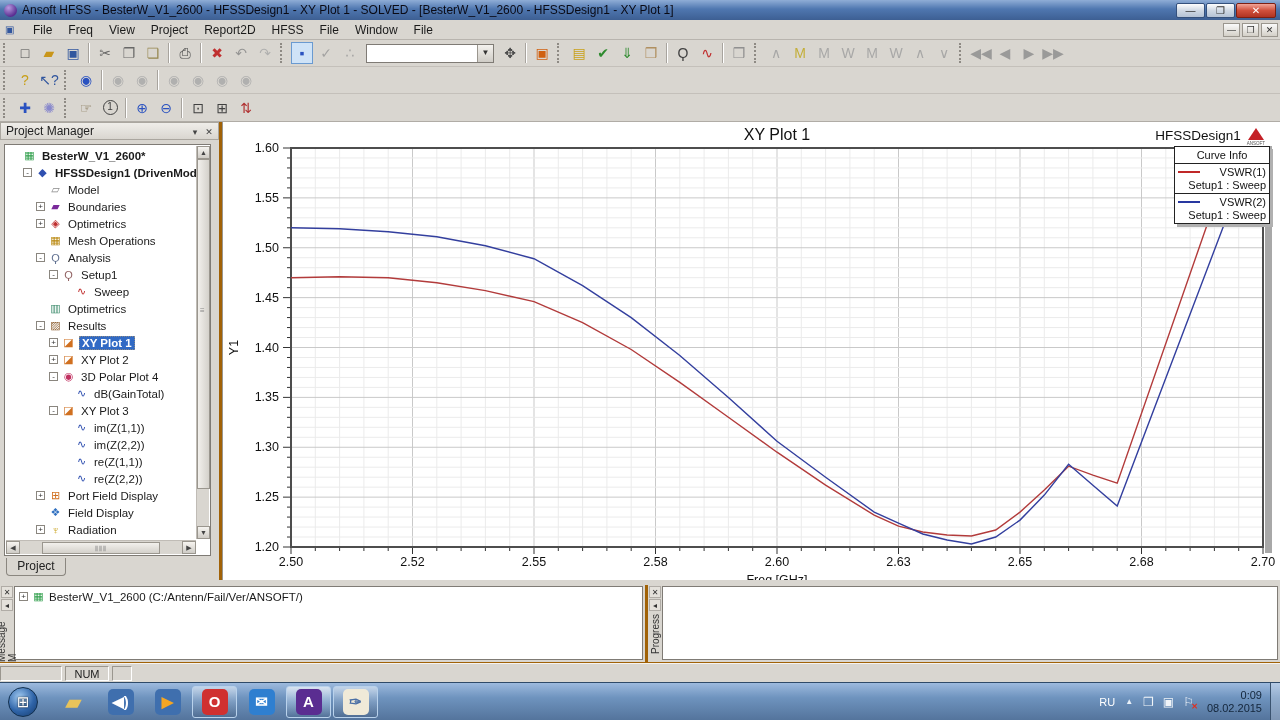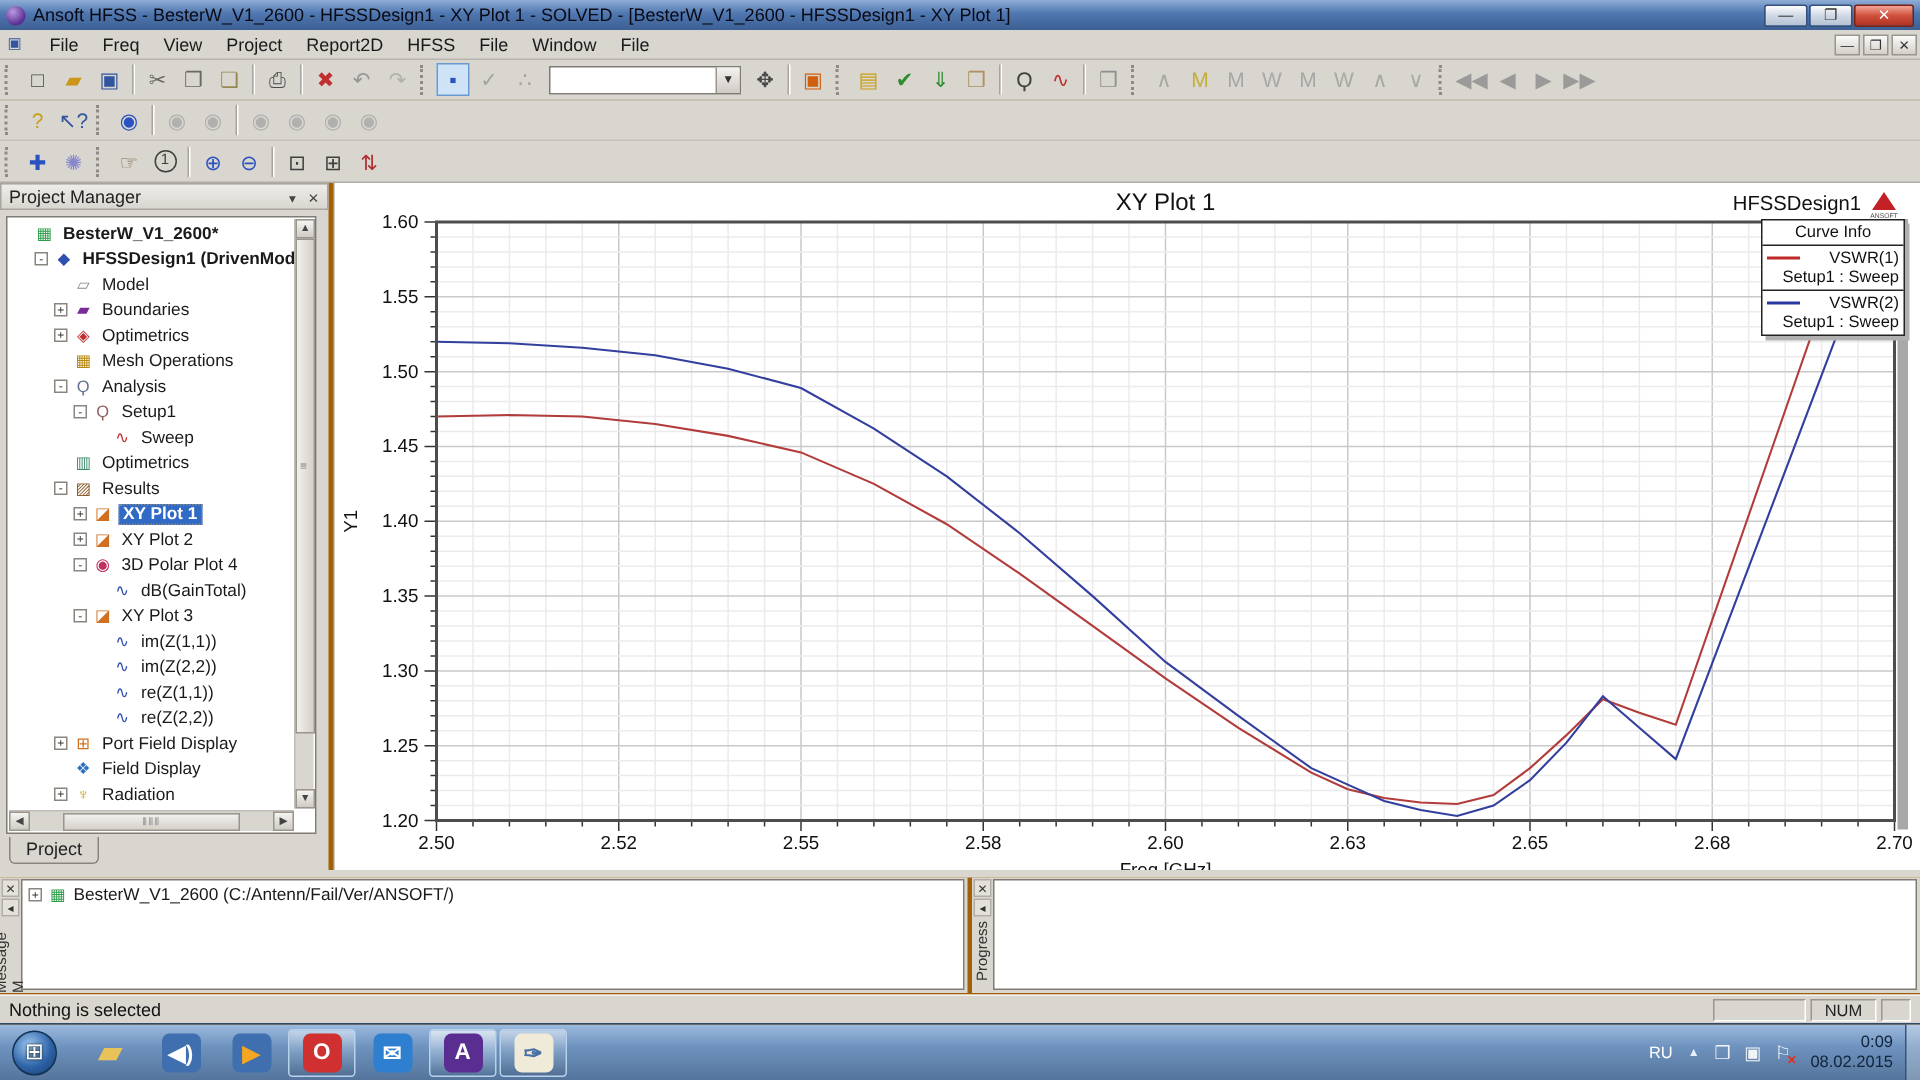--- a/index.html
+++ b/index.html
@@ -732,21 +732,20 @@
   <div class="dockpanel" id="progpanel">
     <div class="dockstrip">
       <div class="dbtn">✕</div>
       <div class="dbtn">◂</div>
       <div class="vlabel">Progress</div>
     </div>
     <div class="dockbody"></div>
   </div>
 
   <div id="statusbar">
-    <div id="status-text">Nothing is selected</div>
     <div class="scell" id="scell-a"></div>
     <div class="scell" id="scell-num">NUM</div>
     <div class="scell" id="scell-b"></div>
   </div>
 
   <div id="taskbar">
     <div id="start-orb">⊞</div>
 
     <div class="taskapp">
         <div class="appchip" style="color: rgb(232, 195, 90); background: transparent; font-size: 20px;">▰</div>

